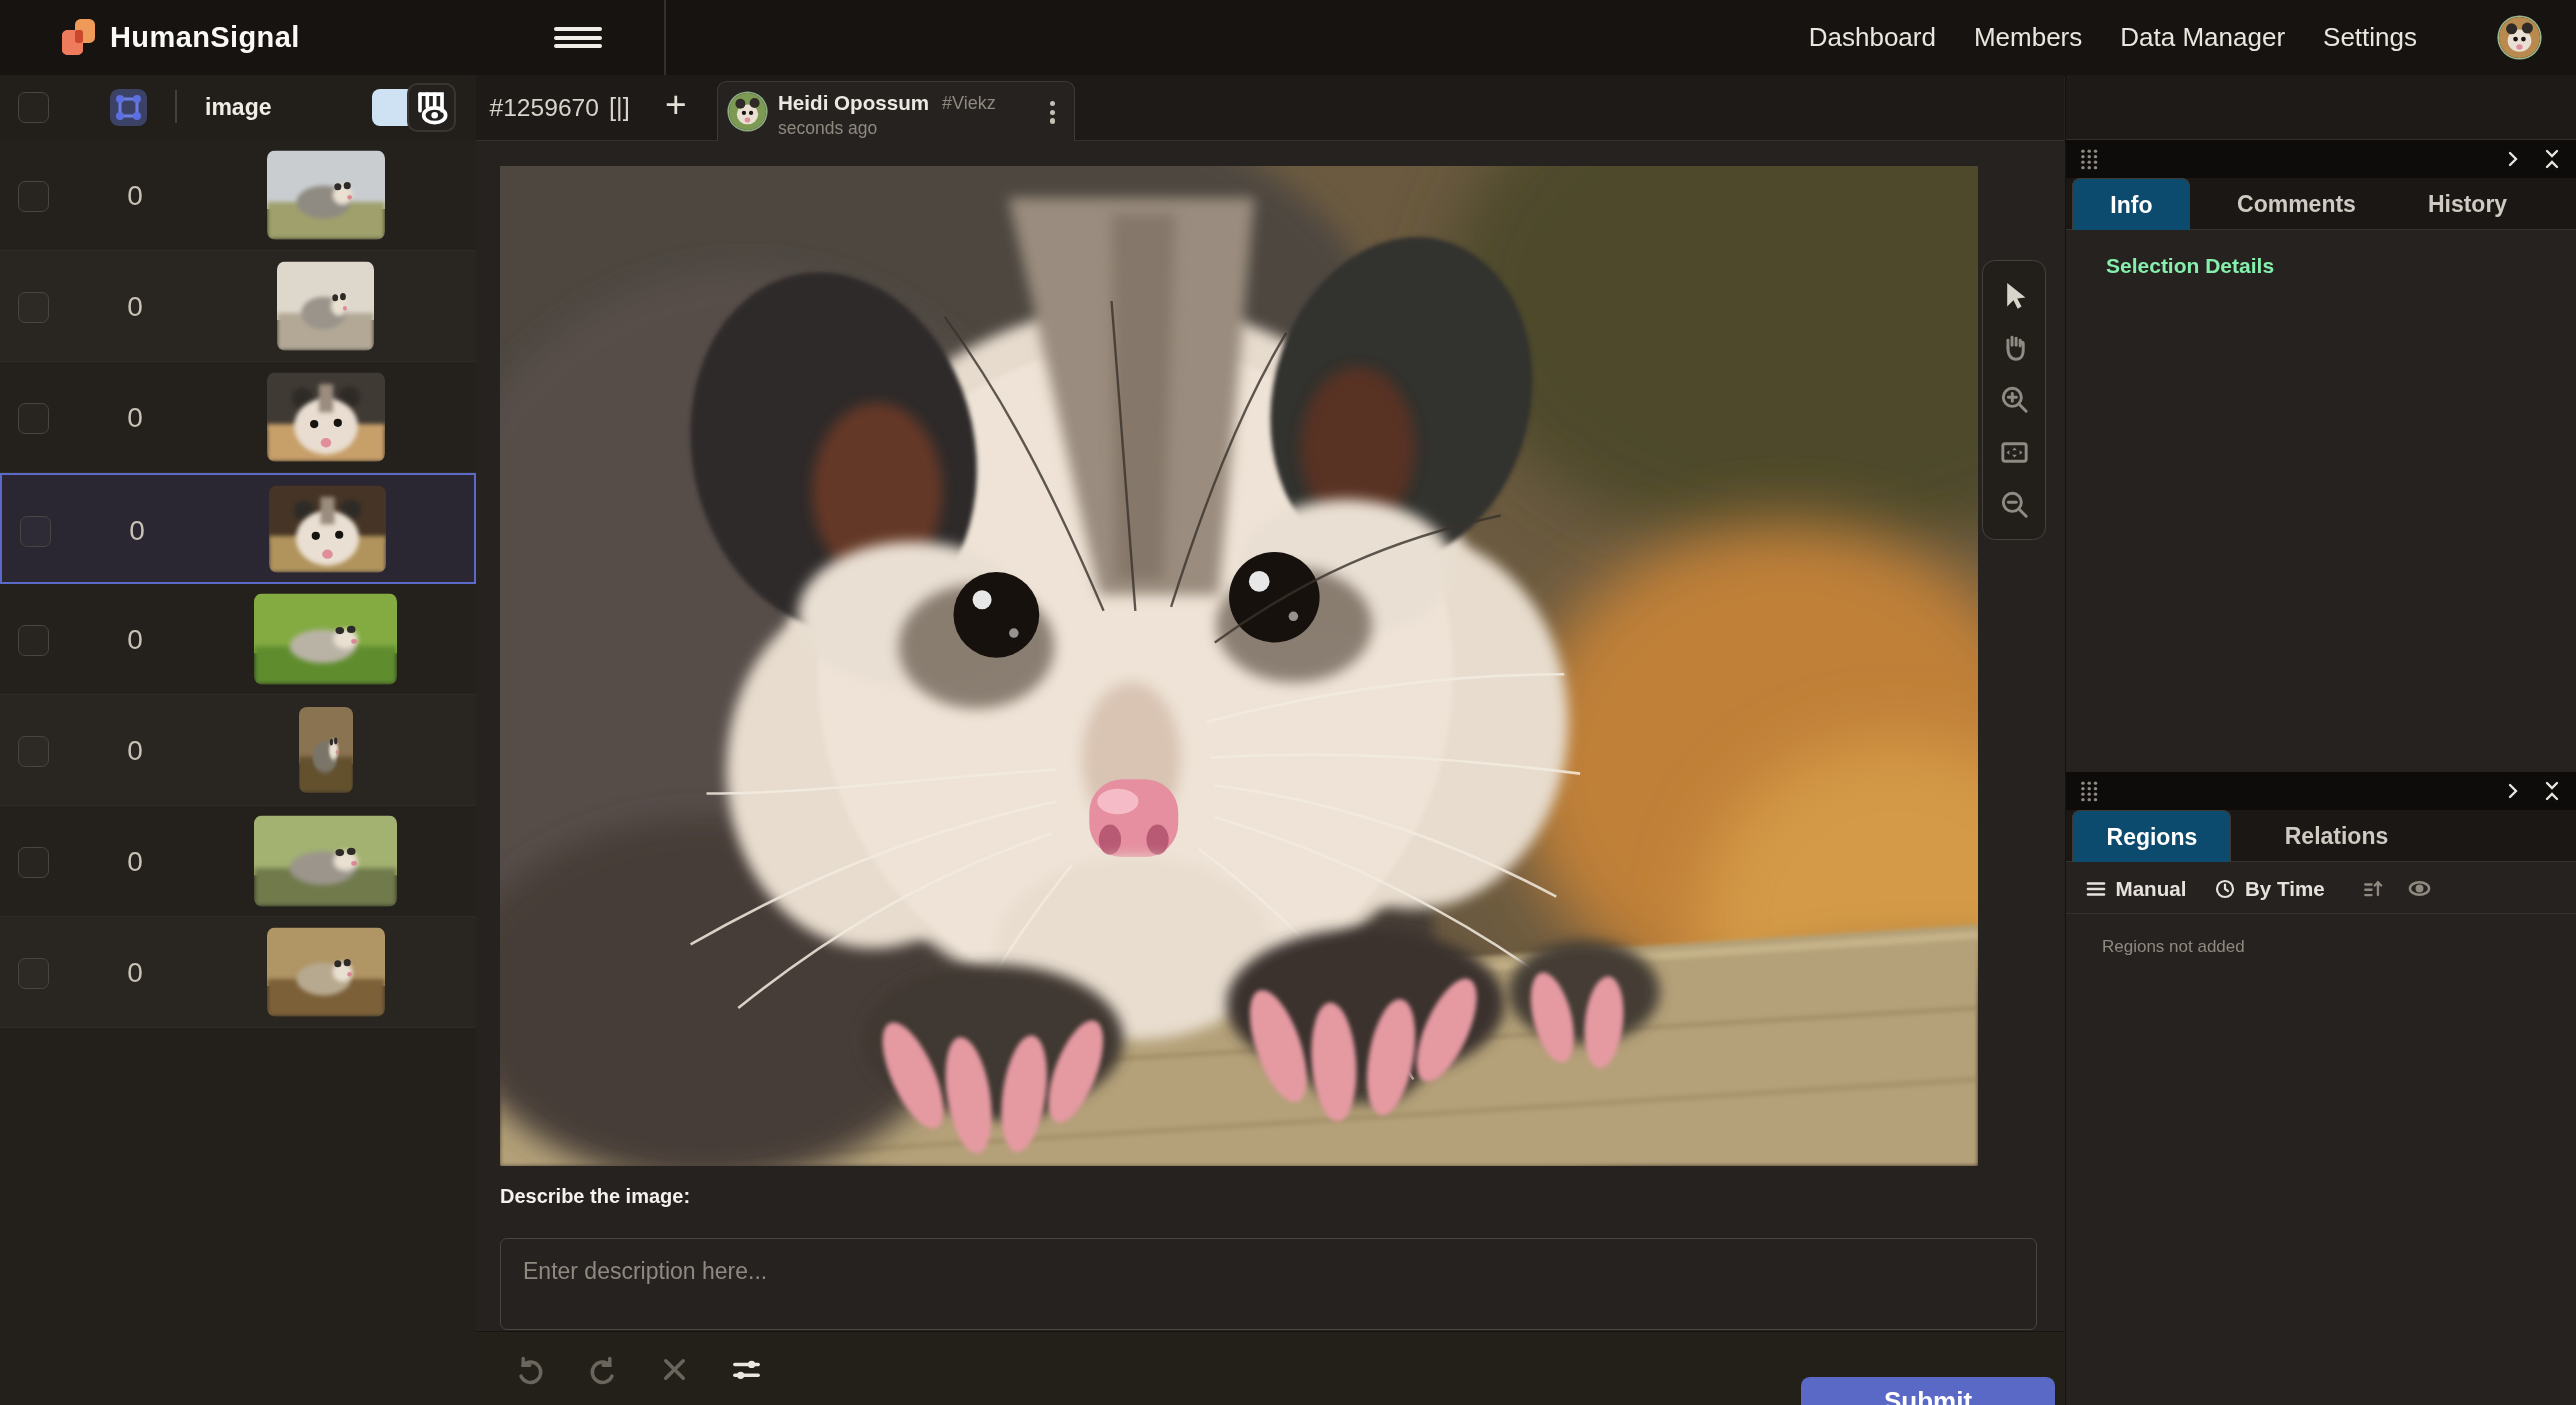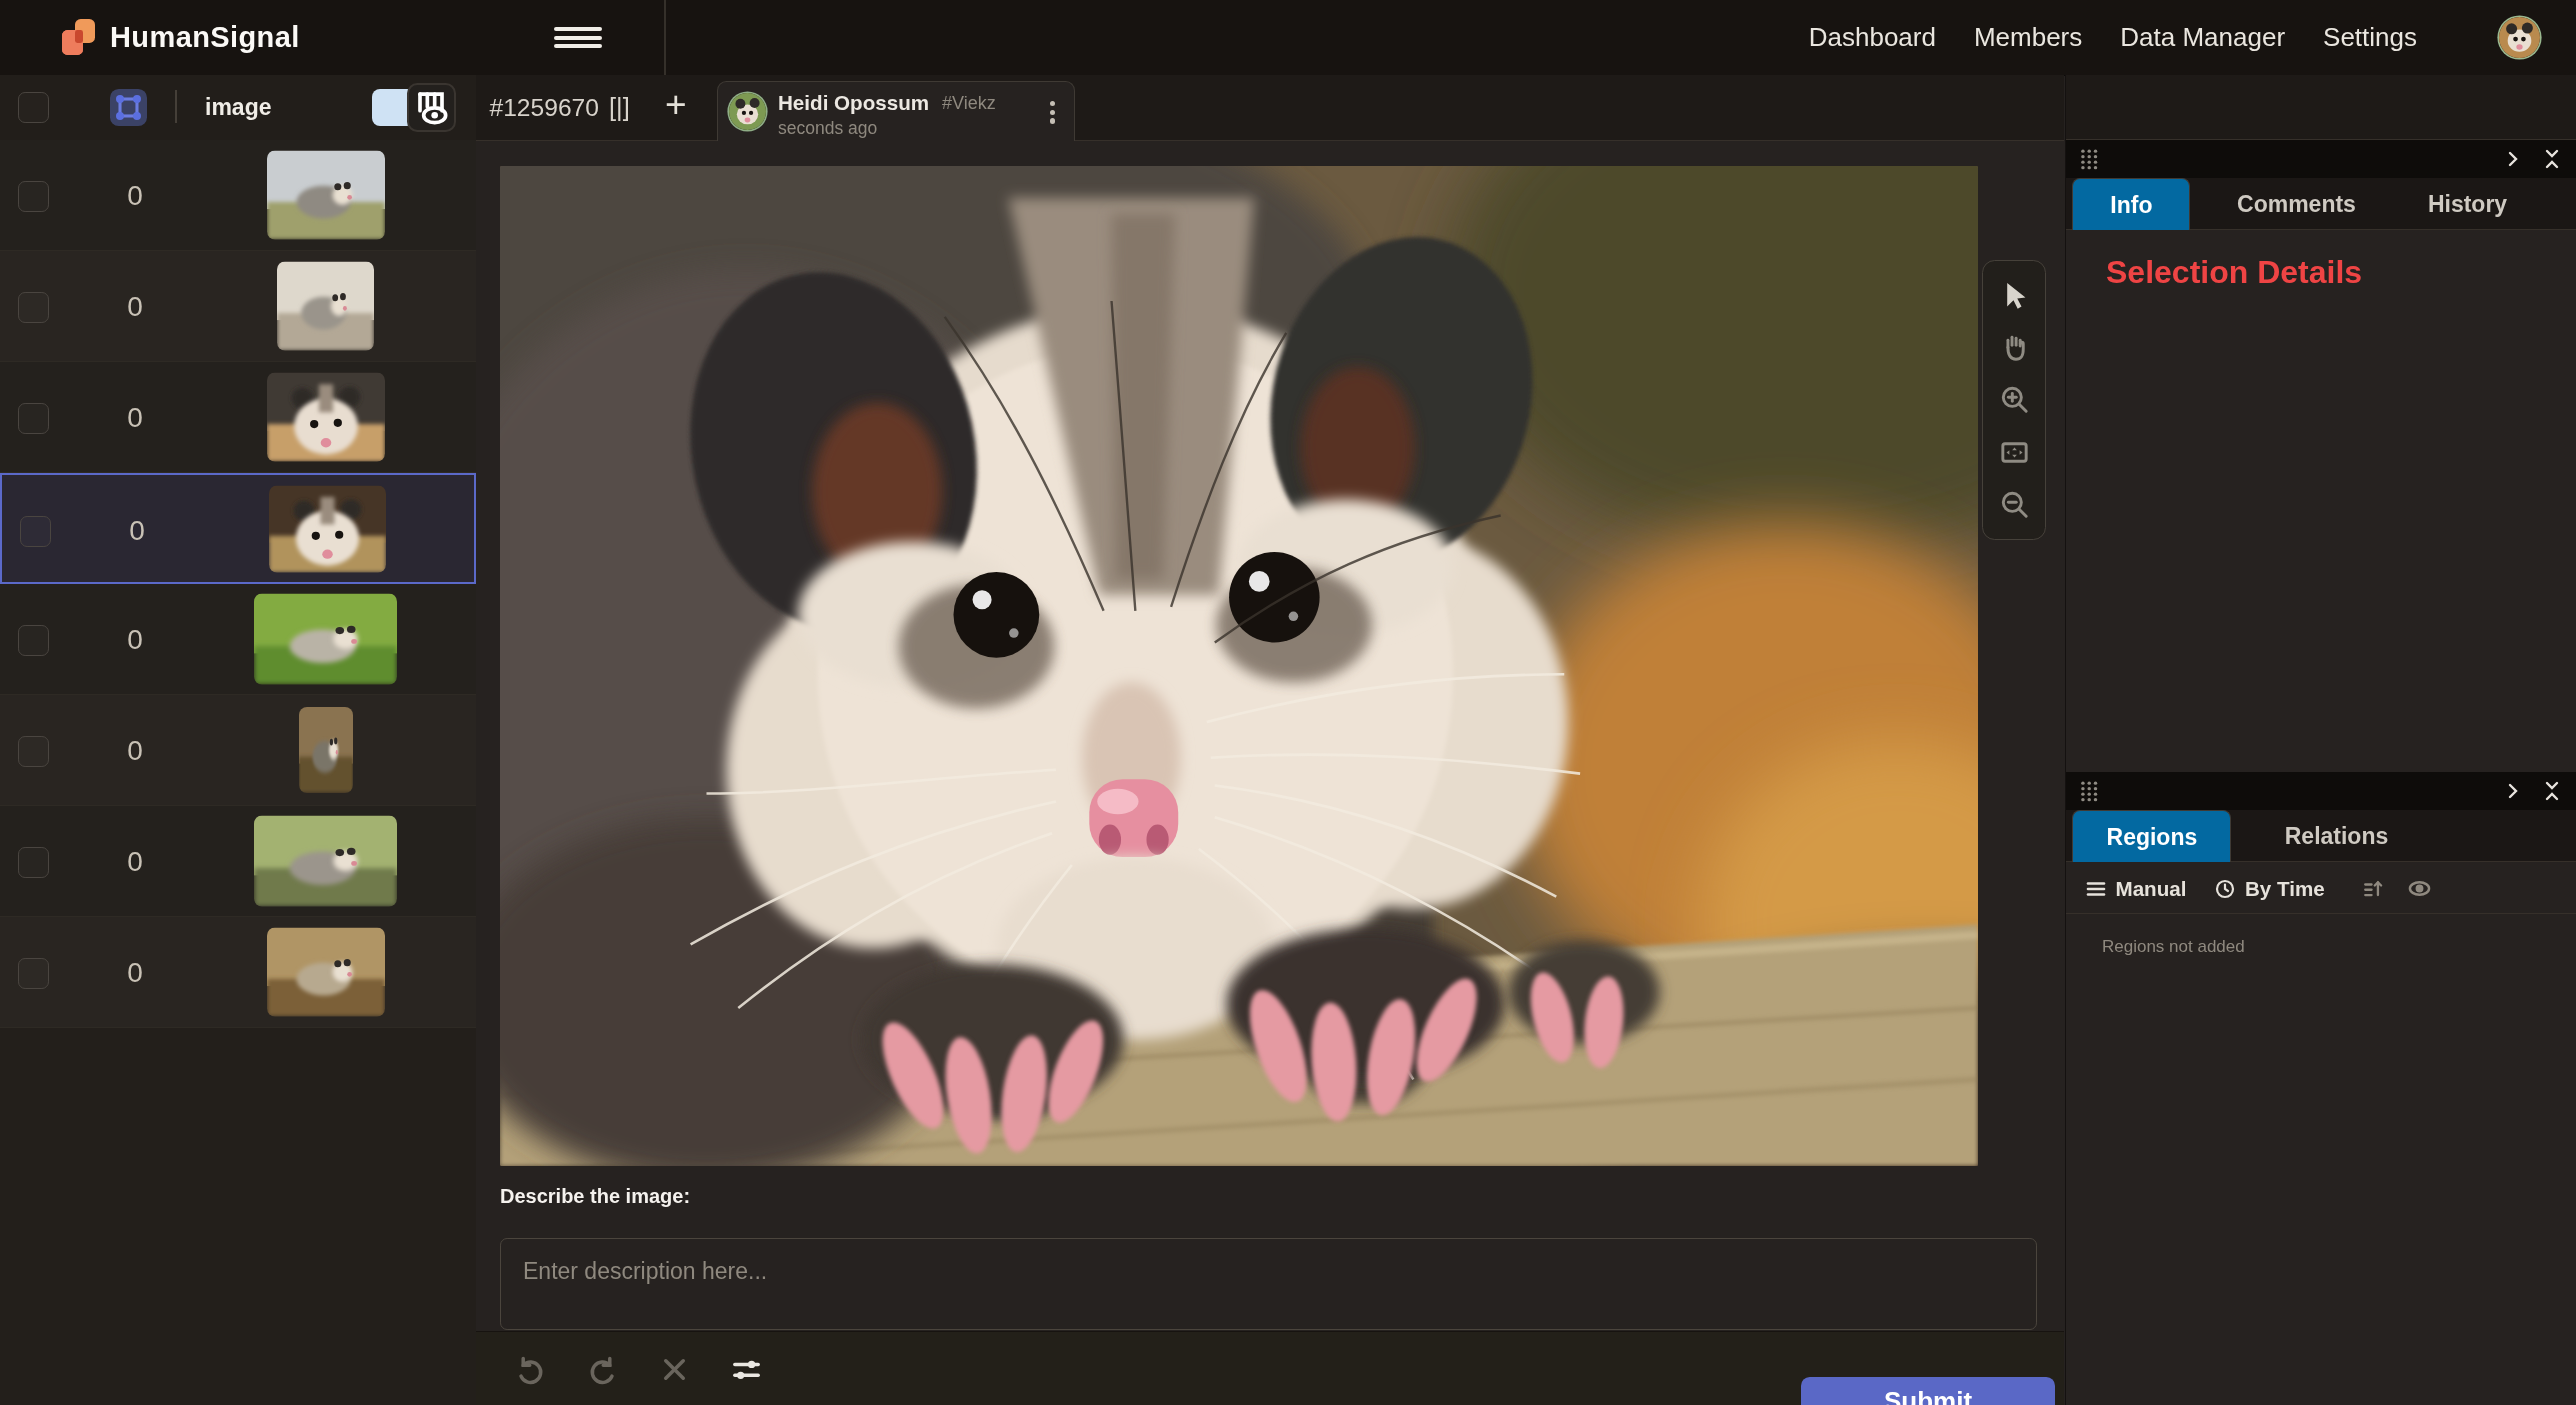--- a/index.html
+++ b/index.html
@@ -70,22 +70,22 @@
   .submit-btn{position:absolute;left:1325px;top:6.4px;width:254px;height:48px;background:#5a68c6;border:none;border-radius:8.7px;font-family:"Liberation Sans",sans-serif;font-size:26px;font-weight:700;color:#fff;cursor:pointer;margin-top:39px;}
 
   
   .rightpanel{left:2065px;top:75px;width:511px;height:1330px;background:#262220;border-left:1.6px solid #141110;box-sizing:border-box;}
   .rp-strip{position:absolute;left:0;top:0;width:511px;height:65px;background:#1e1a17;border-bottom:1.6px solid #36302a;box-sizing:border-box;}
   .panelbar{position:absolute;left:0;width:511px;height:38px;background:#0e0c0a;}
   .panelbar .dots{position:absolute;left:12.7px;top:7.1px;cursor:grab;}
   .panelbar .pb-r{position:absolute;top:7.1px;width:24px;height:24px;cursor:pointer;}
   .tabsrow{position:absolute;left:0;width:511px;height:52px;background:#1b1715;border-bottom:1.6px solid #36302a;box-sizing:border-box;}
   .ptab{position:absolute;top:0;height:52px;line-height:52px;text-align:center;font-size:23px;font-weight:700;color:#cfcac2;cursor:pointer;}
-  .ptab.active{background:#0369a1;border:0.8px solid #3f3a34;border-bottom:none;border-radius:8px 8px 0 0;color:#fff;box-sizing:border-box;}
-  .rp-heading{position:absolute;left:40px;font-size:32px;font-weight:700;color:#ef4444;}
+  .ptab.active{background:#0c4a6e;border:0.8px solid #3f3a34;border-bottom:none;border-radius:8px 8px 0 0;color:#fff;box-sizing:border-box;}
+  .rp-heading{position:absolute;left:40px;font-size:21px;font-weight:700;color:#86efac;}
   .reg-toolbar{position:absolute;left:0;width:511px;height:51px;border-bottom:1.6px solid #36302a;box-sizing:border-box;}
   .rt-item{position:absolute;top:0;height:51px;display:flex;align-items:center;gap:8px;font-size:20.6px;font-weight:700;color:#e6e2db;cursor:pointer;}
   .rp-empty{position:absolute;left:36px;font-size:17px;color:#8f897f;}
 
   svg{display:block;}
 </style>
 </head>
 <body>
 
 <svg width="0" height="0" style="position:absolute">

